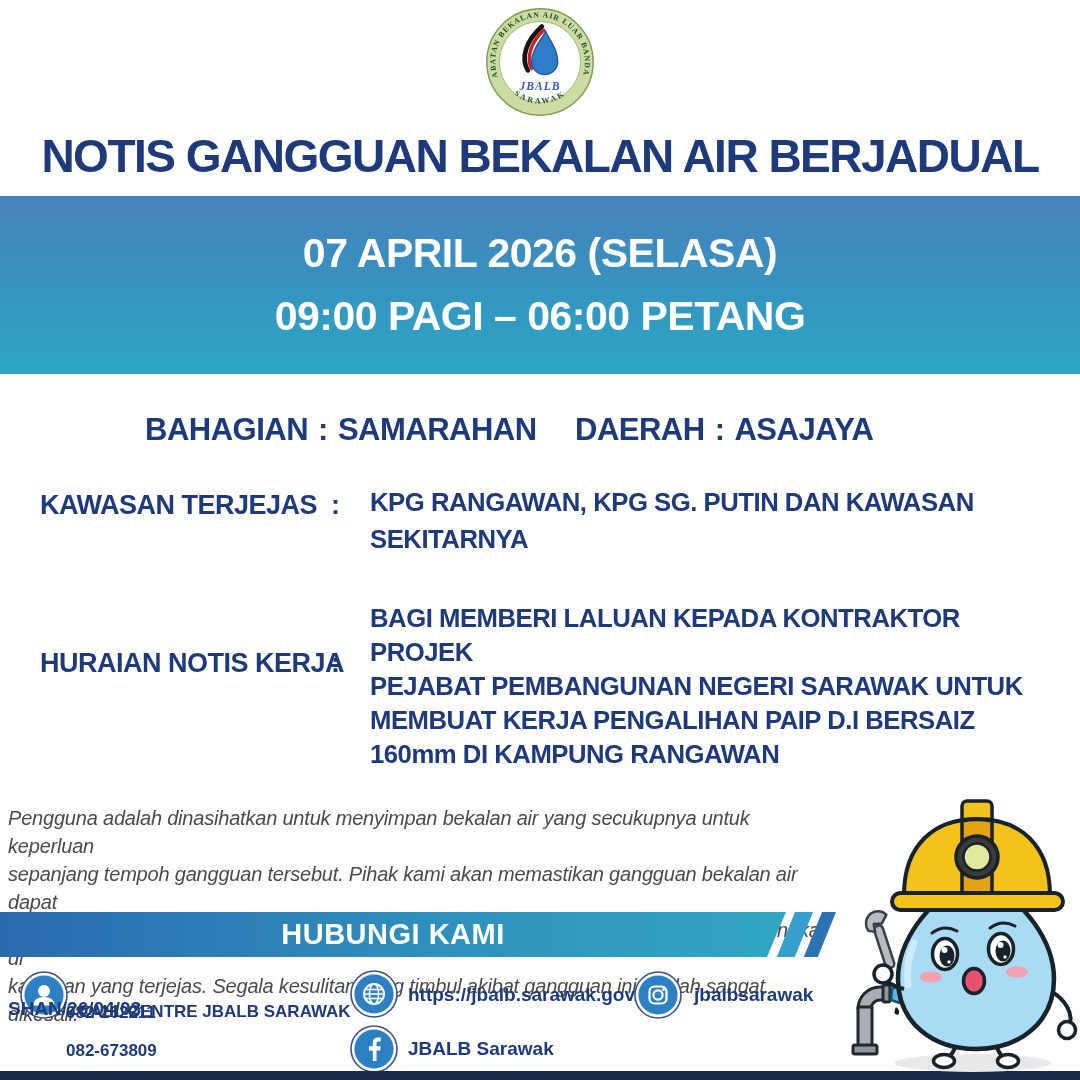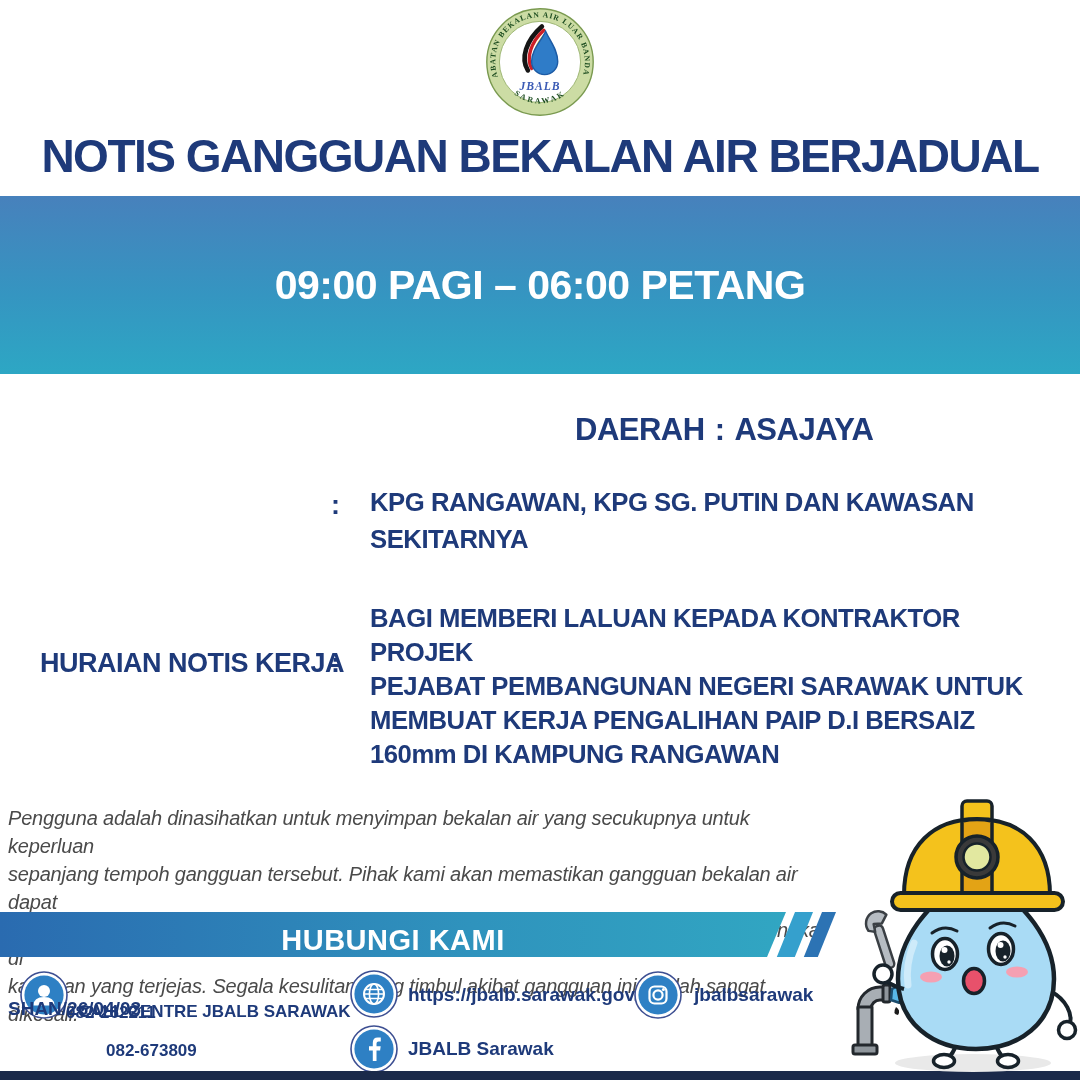--- a/index.html
+++ b/index.html
@@ -41,36 +41,36 @@
   .disclaimer{
     position:absolute;left:8px;top:804px;width:820px;
     font-size:20px;font-style:italic;color:#4a4a4a;line-height:28px;
     white-space:pre-line;letter-spacing:-0.2px;
   }
   
   .contact-bar{
     position:absolute;left:0;top:912px;width:786px;height:45px;
     background:linear-gradient(90deg,#2a6bb0 0%,#2f93bd 60%,#31a6c2 100%);
     clip-path:polygon(0 0,100% 0,calc(100% - 19px) 100%,0 100%);
-    display:flex;align-items:flex-end;justify-content:center;
+    display:flex;align-items:center;justify-content:center;
   }
   .contact-bar .heading{font-size:29px;font-weight:bold;color:#ffffff;letter-spacing:0.5px;}
   .stripe{position:absolute;top:912px;height:45px;transform:skewX(-22deg);transform-origin:50% 0;}
   .stripe1{left:795px;width:18px;background:#35a0cd;}
   .stripe2{left:822px;width:14px;background:#2c73b4;}
   
   .soc-icon{position:absolute;width:48px;height:48px;}
   .icon-person{left:20px;top:971px;}
   .icon-globe{left:350px;top:970px;}
   .icon-facebook{left:350px;top:1025px;}
   .icon-instagram{left:634px;top:971px;}
   .phone-name{position:absolute;left:66px;font-size:17px;font-weight:bold;color:#1e3a7a;}
   .phone-num{position:absolute;left:66px;font-size:17px;font-weight:bold;color:#1e3a7a;}
   .p1-name{top:1002px;margin-left:12px;} .p1-num{top:979px;margin-top:24px;}
-  .p2-name{top:1021px;} .p2-num{top:1041px;margin-left:40px;}
+  .p2-name{top:1021px;} .p2-num{top:1041px;}
   .soc-text{position:absolute;font-size:19px;font-weight:bold;color:#1e3a7a;}
   .website-text{left:408px;top:984px;}
   .facebook-text{left:408px;top:1038px;}
   .instagram-text{left:694px;top:984px;}
   
   .reference{position:absolute;left:8px;top:998px;font-size:19px;font-weight:bold;color:#1e3a7a;}
   .bottom-bar{position:absolute;left:0;top:1071px;width:1080px;height:9px;background:#1b2a4a;}
   
   .mascot{position:absolute;left:828px;top:793px;width:250px;height:285px;}
 </style>
@@ -97,27 +97,32 @@
       <path d="M64,26 C50,39 45,56 51,67" stroke="#cc2027" stroke-width="3.6" fill="none" stroke-linecap="round"></path>
       <path d="M66,30 C55,41 51,55 55,64" stroke="#f2c018" stroke-width="2.6" fill="none" stroke-linecap="round"></path>
       <path d="M66,27 C61,38 51,47 51,59.5 a14,14 0 0 0 28,0 C79,47 71,38 66,27 z" fill="#2f7cc8" stroke="#1c5ba5" stroke-width="1.5"></path>
     </g>
     <text x="60" y="90" text-anchor="middle" font-size="12.5" font-style="italic" font-weight="bold" fill="#3b5bb5" letter-spacing="1" font-family="Liberation Serif,serif">JBALB</text>
   </svg>
 
   <div class="title">NOTIS GANGGUAN BEKALAN AIR BERJADUAL</div>
 
   <div class="banner">
+    <div class="line">07 APRIL 2026 (SELASA)</div>
     <div class="line">09:00 PAGI – 06:00 PETANG</div>
   </div>
 
+  <div class="region-item bahagian">
+    <span>BAHAGIAN</span><span class="sep">:</span><span>SAMARAHAN</span>
+  </div>
   <div class="region-item daerah">
     <span>DAERAH</span><span class="sep">:</span><span>ASAJAYA</span>
   </div>
 
+  <div class="detail-label kawasan-label">KAWASAN TERJEJAS</div>
   <div class="detail-sep kawasan-sep">:</div>
   <div class="detail-value kawasan-value">KPG RANGAWAN, KPG SG. PUTIN DAN KAWASAN
 SEKITARNYA</div>
 
   <div class="detail-label huraian-label">HURAIAN NOTIS KERJA</div>
   <div class="detail-sep huraian-sep">:</div>
   <div class="detail-value huraian-value">BAGI MEMBERI LALUAN KEPADA KONTRAKTOR PROJEK
 PEJABAT PEMBANGUNAN NEGERI SARAWAK UNTUK
 MEMBUAT KERJA PENGALIHAN PAIP D.I BERSAIZ
 160mm DI KAMPUNG RANGAWAN</div>

